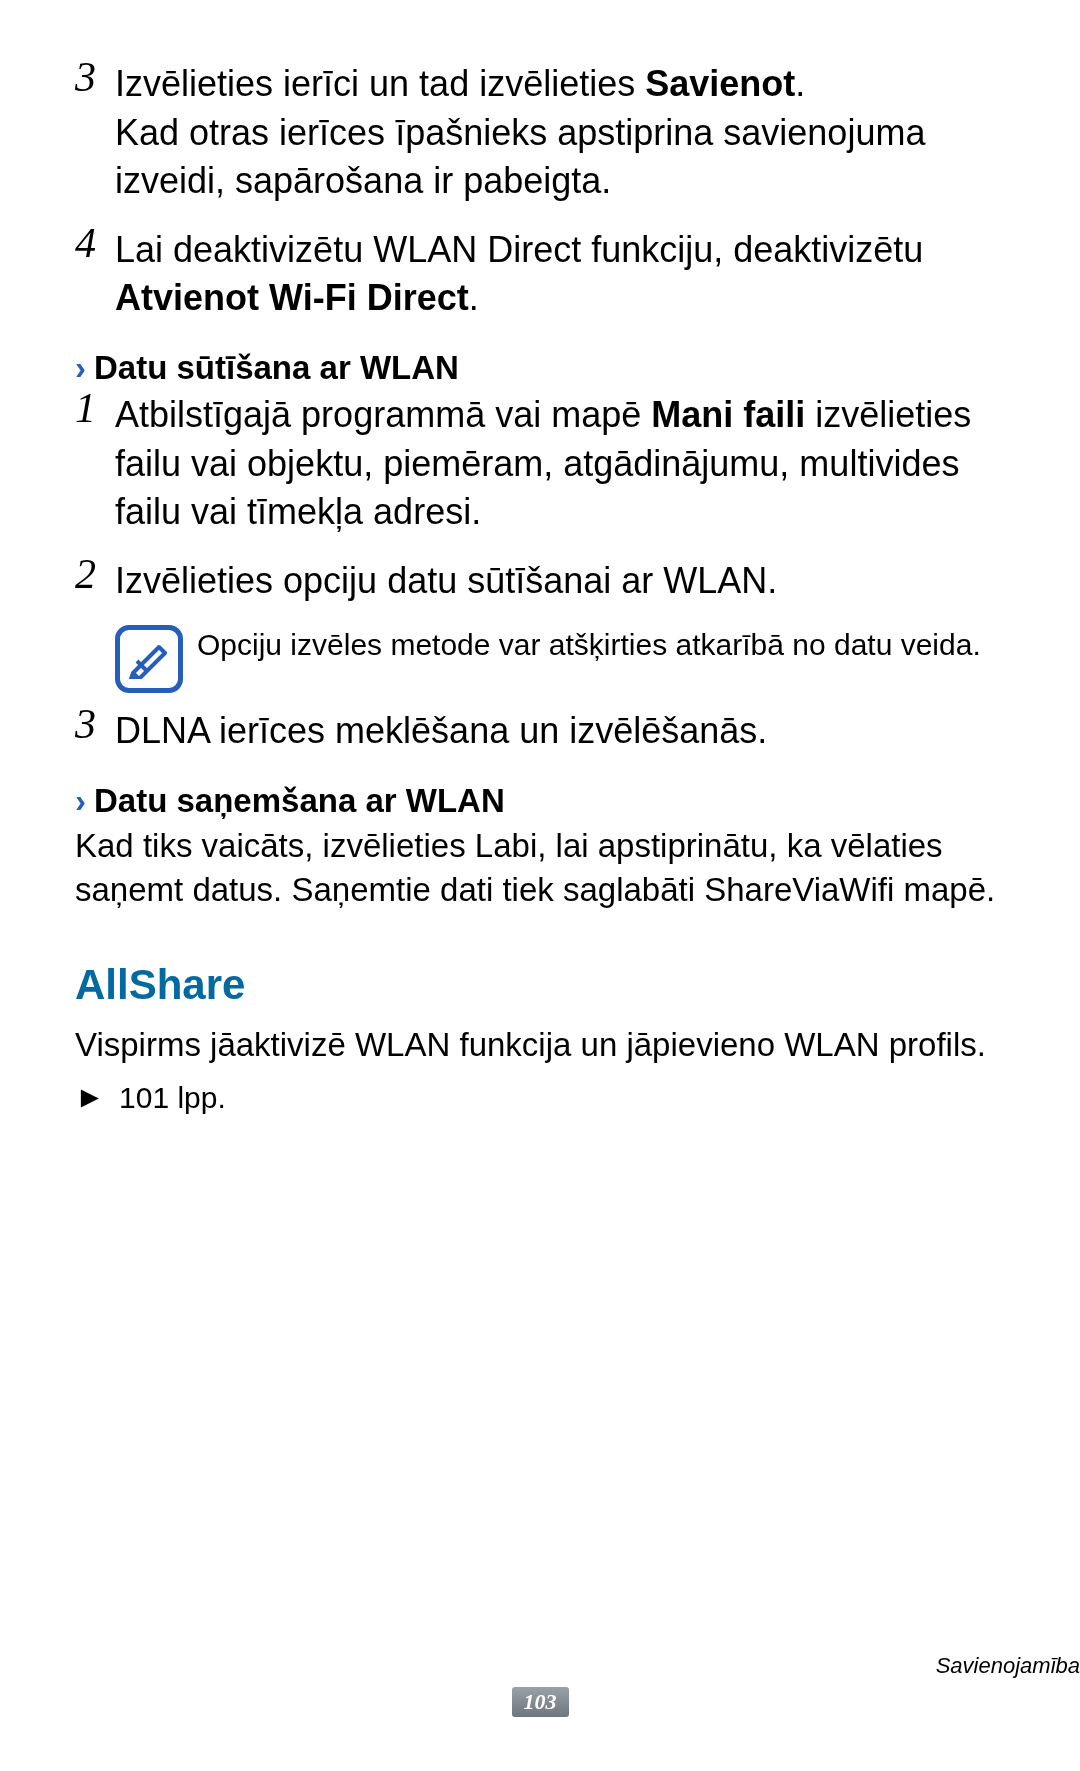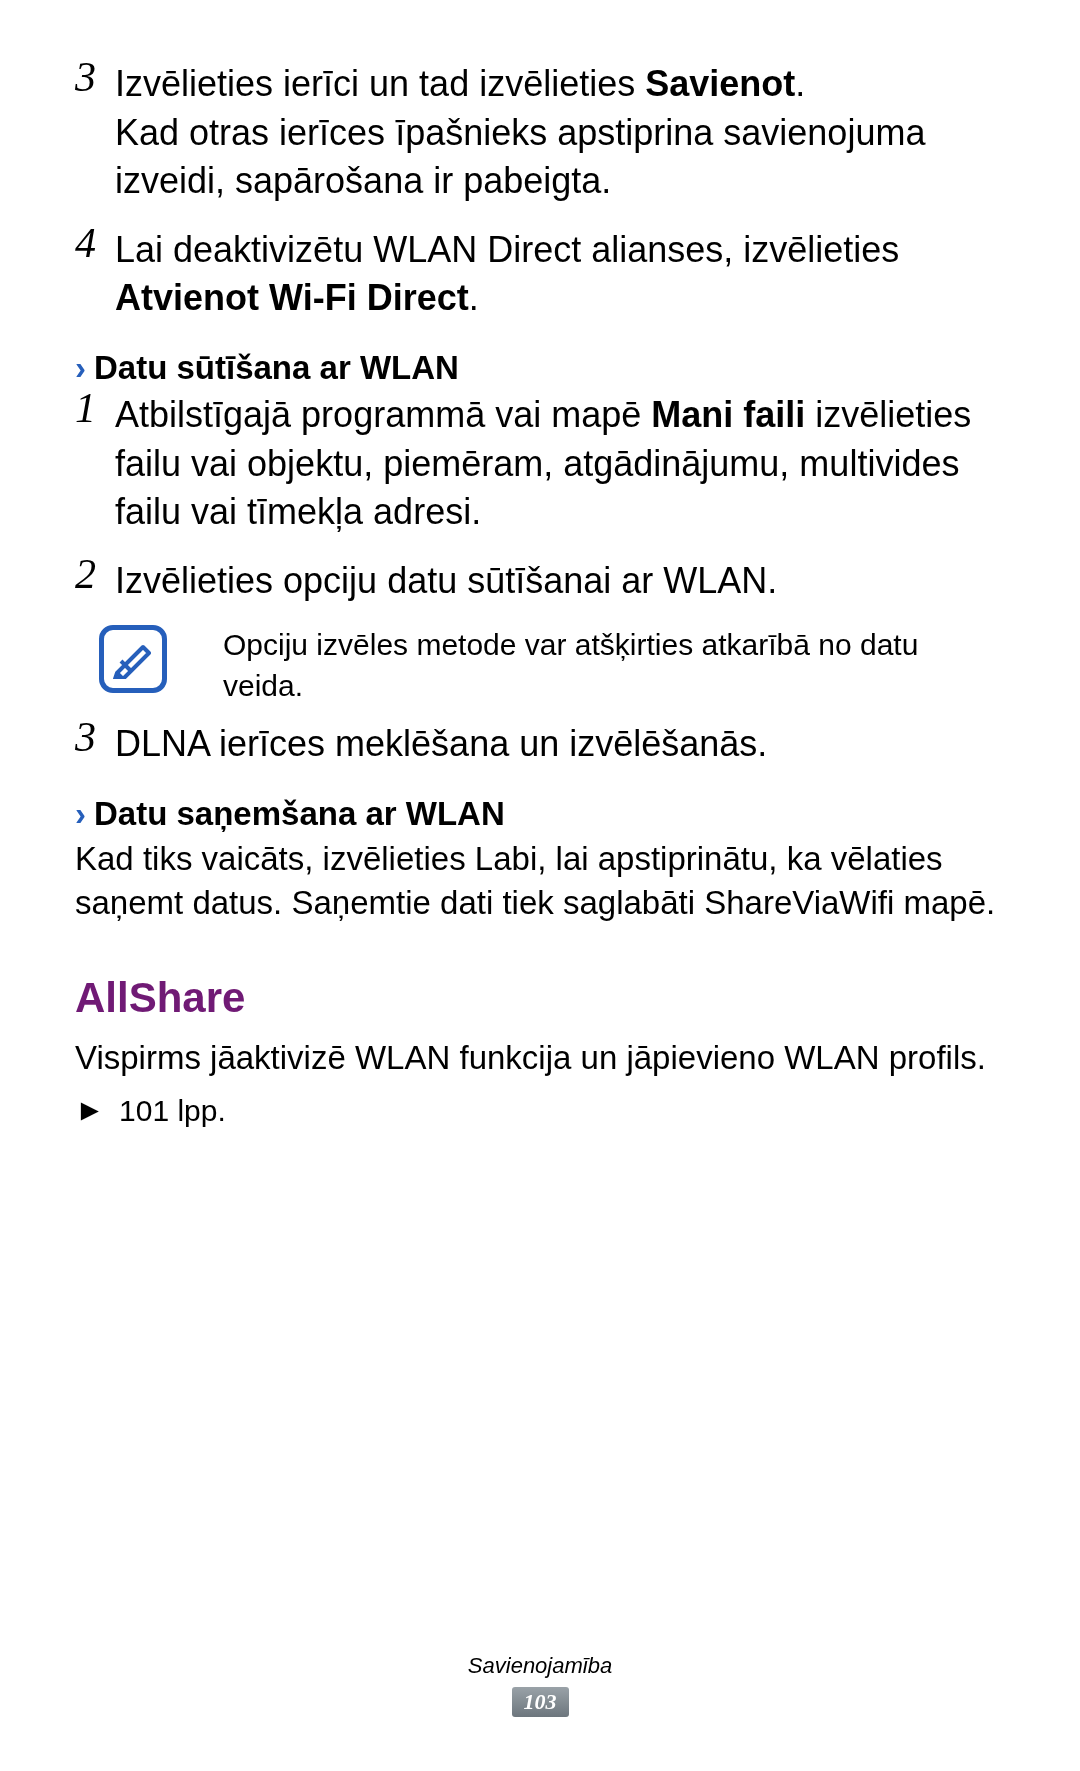--- a/index.html
+++ b/index.html
@@ -53,22 +53,21 @@
   }
   .chev {
     color: #265fbb;
     font-weight: 700;
     font-size: 33px;
     line-height: 1;
   }
   .note {
     display: flex;
     align-items: flex-start;
-    margin: 6px 0 14px 24px;
-    gap: 42px;
+    margin: 6px 0 14px 40px;
   }
   .note-icon {
     width: 58px;
     height: 58px;
     border: 5px solid #265fbb;
     border-radius: 14px;
     display: flex;
     align-items: center;
     justify-content: center;
     flex-shrink: 0;
@@ -79,21 +78,21 @@
     font-size: 30px;
     line-height: 1.35;
     flex: 1;
   }
   .para {
     font-size: 33px;
     line-height: 1.35;
     margin-bottom: 14px;
   }
   .h1 {
-    color: #701a75;
+    color: #0369a1;
     font-weight: 700;
     font-size: 42px;
     margin-top: 48px;
     margin-bottom: 14px;
   }
   .cross-ref {
     font-size: 30px;
     line-height: 1.35;
     margin-top: 10px;
   }
@@ -107,20 +106,21 @@
     bottom: 54px;
     left: 0;
     width: 100%;
     text-align: center;
   }
   .footer-cat {
     font-style: italic;
     font-size: 22px;
     color: #000;
     margin-bottom: 8px;
+    text-align: right;
   }
   .footer-page {
     display: inline-block;
     background: linear-gradient(#9aa2a8, #6d767d);
     color: #fff;
     font-weight: 700;
     font-style: italic;
     font-size: 22px;
     padding: 2px 12px;
     border-radius: 3px;
@@ -132,21 +132,21 @@
 
 <div class="page">
 
   <div id="steps-a">
       <div class="step">
         <div class="step-num">3</div>
         <div class="step-body"><span>Izvēlieties ierīci un tad izvēlieties </span><span class="bold">Savienot</span><span>.</span><div>Kad otras ierīces īpašnieks apstiprina savienojuma izveidi, sapārošana ir pabeigta.</div></div>
       </div>
       <div class="step">
         <div class="step-num">4</div>
-        <div class="step-body"><span>Lai deaktivizētu WLAN Direct alianses, izvēlieties </span><span class="bold">Atvienot Wi-Fi Direct</span><span>.</span></div>
+        <div class="step-body"><span>Lai deaktivizētu WLAN Direct funkciju, deaktivizētu </span><span class="bold">Atvienot Wi-Fi Direct</span><span>.</span></div>
       </div>
     </div>
 
   <div class="section">
     <div class="section-title">
       <span class="chev">›</span>
       <span>Datu sūtīšana ar WLAN</span>
     </div>
   </div>
   <div id="section1-steps">

